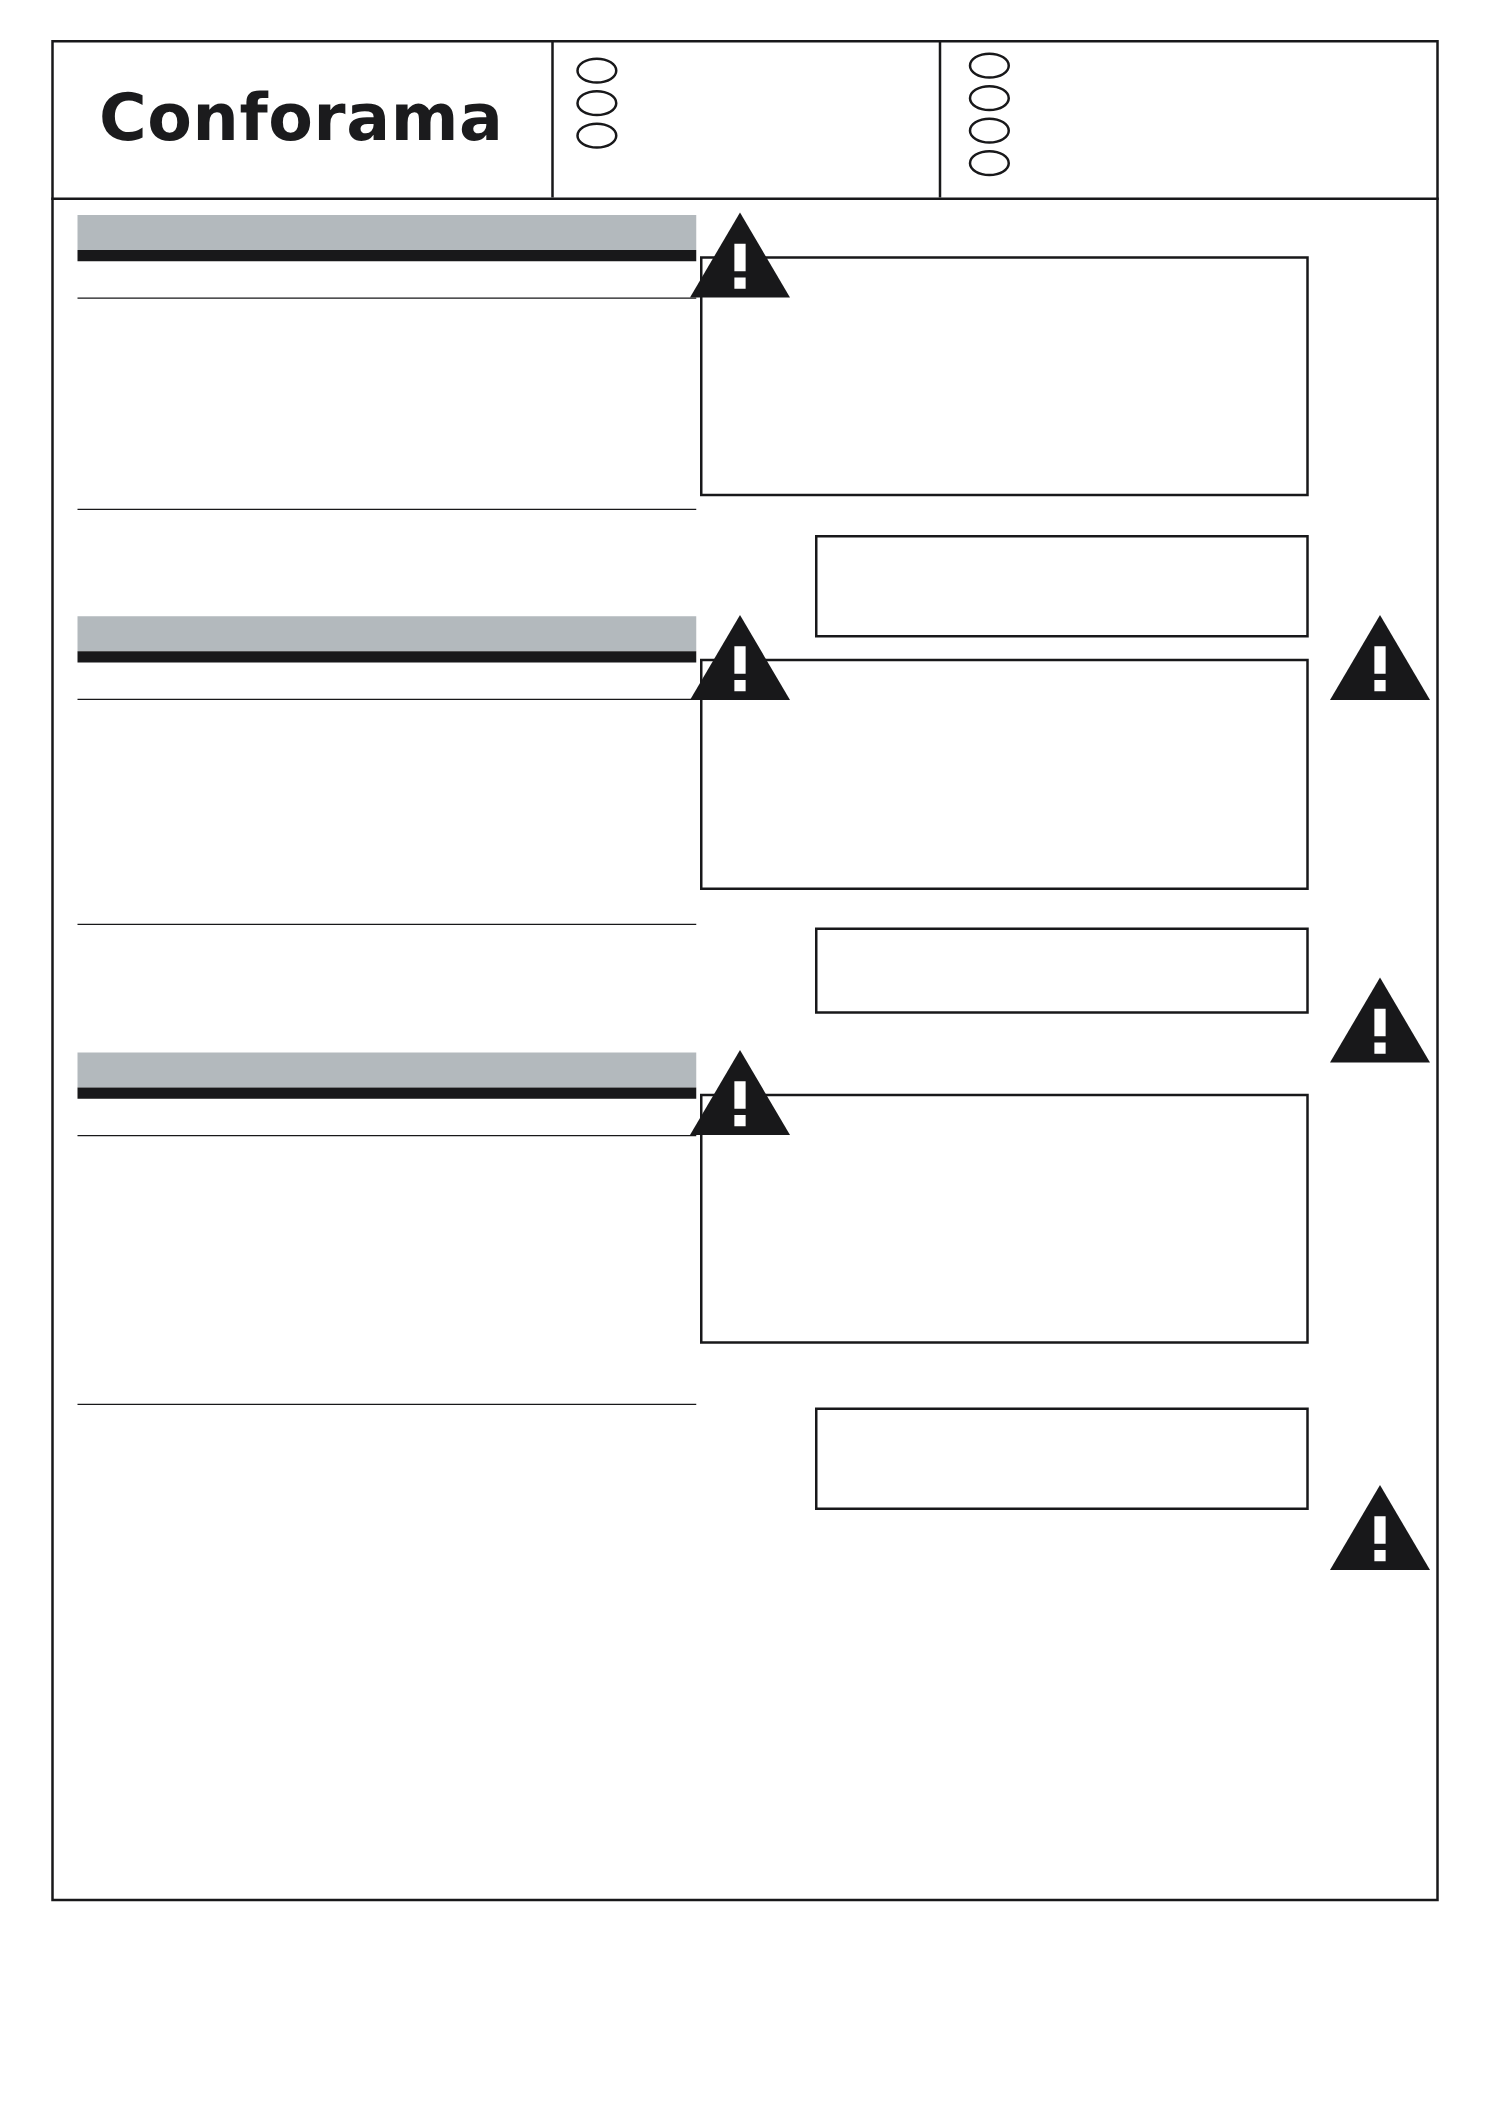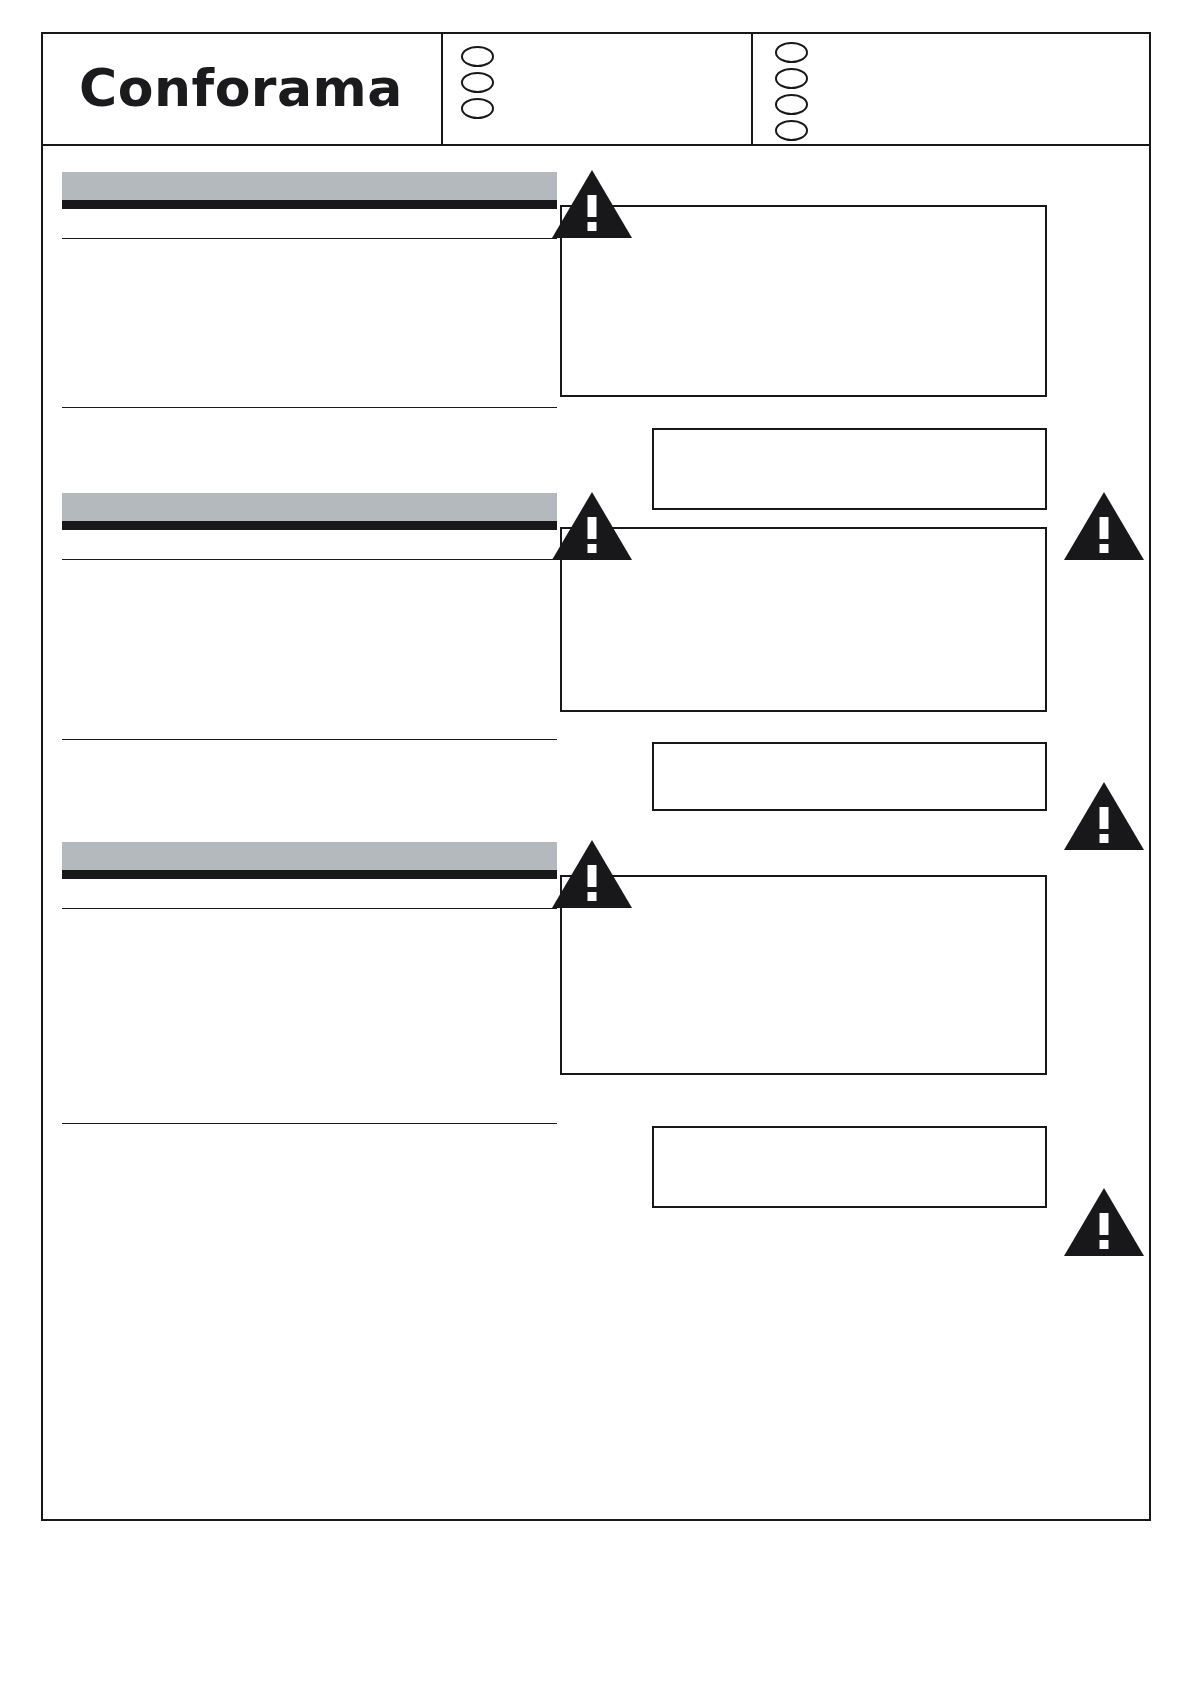--- a/index.html
+++ b/index.html
@@ -31,21 +31,21 @@
     border: 2px solid #18181a;
     box-sizing: border-box;
   }
 
   
   .masthead {
     position: absolute;
     left: 41px;
     top: 32px;
     width: 1110px;
-    height: 114px;
+    height: 128px;
     box-sizing: border-box;
     border-bottom: 2px solid #18181a;
     display: flex;
     align-items: flex-end;
   }
   .masthead-cell {
     position: relative;
     box-sizing: border-box;
     height: 100%;
   }

